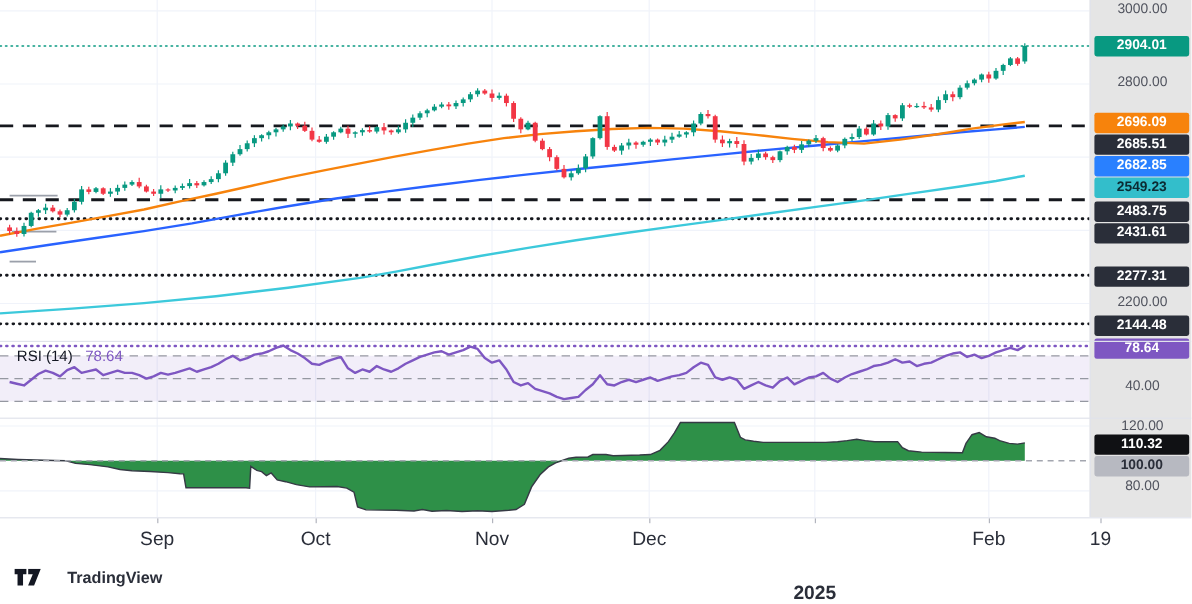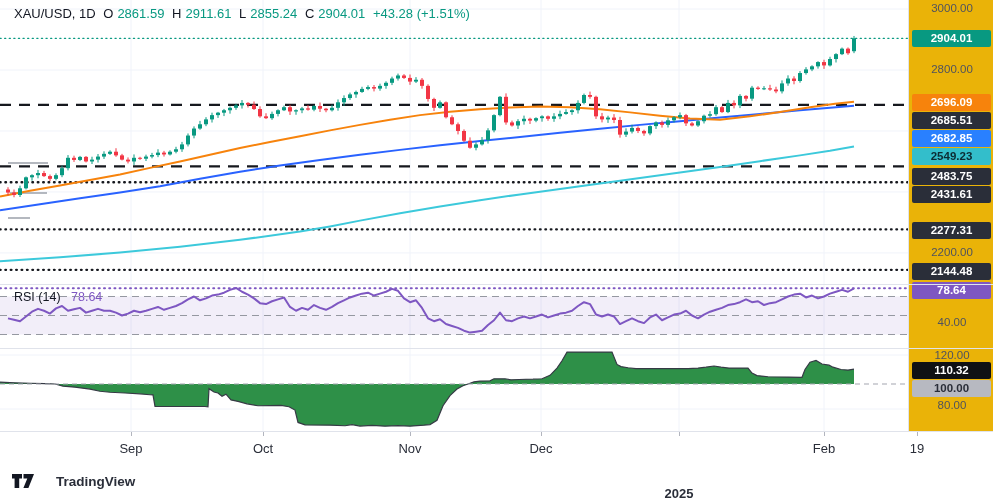--- a/index.html
+++ b/index.html
@@ -7,26 +7,26 @@
         font-family:"Liberation Sans",sans-serif;overflow:hidden;}
   .plot{position:absolute;left:0;top:0;width:908px;height:431px;}
   .hdr{position:absolute;z-index:6;white-space:nowrap;color:#131722;}
   .hdr1{left:14px;top:6px;font-size:13px;}
   .hdr2{left:14px;top:30px;font-size:12.5px;}
   .hdr span{margin-right:4px;}
   .vals span{margin-right:7px;}
   .pane-label{position:absolute;z-index:6;font-size:12.5px;color:#131722;white-space:nowrap;}
   .rsi-label{left:14px;top:290px;}
   .sent-label{left:14px;top:352px;}
-  .price-axis{position:absolute;left:908px;top:0;width:85px;height:431px;background:#eab308;border-left:1px solid #E0E3EB;}
+  .price-axis{position:absolute;left:908px;top:0;width:85px;height:431px;background:#e5e5e5;border-left:1px solid #E0E3EB;}
   .axis-tick{position:absolute;left:4px;width:78px;text-align:center;font-size:11.5px;color:#50535E;}
   .axis-badge{position:absolute;left:3px;width:79px;height:17px;line-height:17px;text-align:center;
               font-size:11.5px;font-weight:700;border-radius:2px;}
   .time-axis{position:absolute;left:0;top:431px;width:993px;height:31px;background:#fff;border-top:1px solid #E0E3EB;}
-  .time-label{position:absolute;top:9px;font-size:13px;color:#2A2E39;transform:translateX(-50%);white-space:nowrap;}
+  .time-label{position:absolute;top:9px;font-size:16px;color:#2A2E39;transform:translateX(-50%);white-space:nowrap;}
   .time-label.bold{font-weight:700;}
   .time-tick{position:absolute;top:0;width:1px;height:4px;background:#B2B5BE;}
   .separator{position:absolute;left:0;width:993px;height:1px;background:#E0E3EB;z-index:4;}
   .logo{position:absolute;left:12px;top:474px;display:flex;align-items:center;gap:21px;z-index:6;}
   .logo-text{font-size:13.5px;font-weight:600;color:#2A2E39;}
 </style>
 </head>
 <body>
 
 <div class="wrap">
@@ -350,28 +350,20 @@
         <rect x="852" y="38.2896341463414" width="4" height="12.932926829268311" fill="#089981"></rect>
         <line x1="0" y1="38.2896341463414" x2="908" y2="38.2896341463414" stroke="#089981" stroke-width="1.3" stroke-dasharray="1.2,3.4" stroke-linecap="round"></line>
         <path d="M8,318.35L14,319.775L20,321.2L26,316.45L32,311.7L38,308.85L44,310.75L50,313.6L56,308.375L62,306L68,310.75L74,309.325L80,307.9L86,312.65L92,310.75L98,308.85L104,310.75L110,310.75L116,312.65L122,315.5L128,313.6L134,310.75L140,312.175L146,310.75L152,308.85L158,306.95L164,309.8L170,307.9L176,306L182,303.15L188,299.35L194,296.5L200,300.3L206,298.4L212,295.55L218,294.6L224,292.7L230,289.85L236,287.95L242,291.75L248,294.6L254,298.4L260,303.15L266,304.1L272,301.25L278,299.35L284,297.45L290,306.95L296,310.75L302,307.9L308,309.8L314,305.05L320,307.9L326,309.8L332,306.95L338,303.15L344,300.3L350,297.45L356,295.55L362,293.65L368,292.7L374,295.55L380,293.65L386,291.75L392,288.9L398,290.8L404,298.4L410,302.2L416,300.3L422,307.9L428,318.35L434,321.2L440,319.3L446,324.05L452,325.95L458,327.85L464,330.7L470,332.6L476,331.65L482,330.7L488,325L494,320.25L500,312.65L506,320.25L512,321.2L518,318.35L524,316.45L530,318.35L536,316.45L542,314.55L548,317.4L554,315.5L560,313.6L566,312.65L572,310.75L578,306L584,302.2L590,304.1L596,314.55L602,316.45L608,314.55L614,316.45L620,324.05L626,321.2L632,318.35L638,321.2L644,323.1L650,317.4L656,314.55L662,320.25L668,317.4L674,314.55L680,313.6L686,310.75L692,315.5L698,318.35L704,314.55L710,311.7L716,309.8L722,307.9L728,305.05L734,304.1L740,302.2L746,299.35L752,302.2L758,301.25L764,305.05L770,303.15L776,302.2L782,299.35L788,296.5L794,294.6L800,293.65L806,297.45L812,295.55L818,298.4L824,296.5L830,293.65L836,291.75L842,289.85L848,291.75L854,288.29200000000003" fill="none" stroke="#7E57C2" stroke-width="2" stroke-linejoin="round"></path>
         <line x1="0" y1="288.29200000000003" x2="908" y2="288.29200000000003" stroke="#7E57C2" stroke-width="2" stroke-dasharray="1,4.2" stroke-linecap="round"></line>
       </svg>
   </div>
 
   <div class="separator" style="top:284px"></div>
   <div class="separator" style="top:348px"></div>
 
-  <div class="hdr hdr1">
-    <span>XAU/USD, 1D</span>
-    <span><span>O</span><span style="margin: 0px; color: rgb(8, 153, 129);">2861.59</span></span>
-    <span><span>H</span><span style="margin: 0px; color: rgb(8, 153, 129);">2911.61</span></span>
-    <span><span>L</span><span style="margin: 0px; color: rgb(8, 153, 129);">2855.24</span></span>
-    <span><span>C</span><span style="margin: 0px; color: rgb(8, 153, 129);">2904.01</span></span>
-    <span style="color: rgb(8, 153, 129);">+43.28 (+1.51%)</span>
-  </div>
 
 
   <div class="pane-label rsi-label vals">
     <span>RSI (14)</span>
     <span style="color: rgb(126, 87, 194);">78.64</span>
   </div>
 
 
   <div class="price-axis">
       <div class="axis-tick" style="top: 2px;">3000.00</div>

